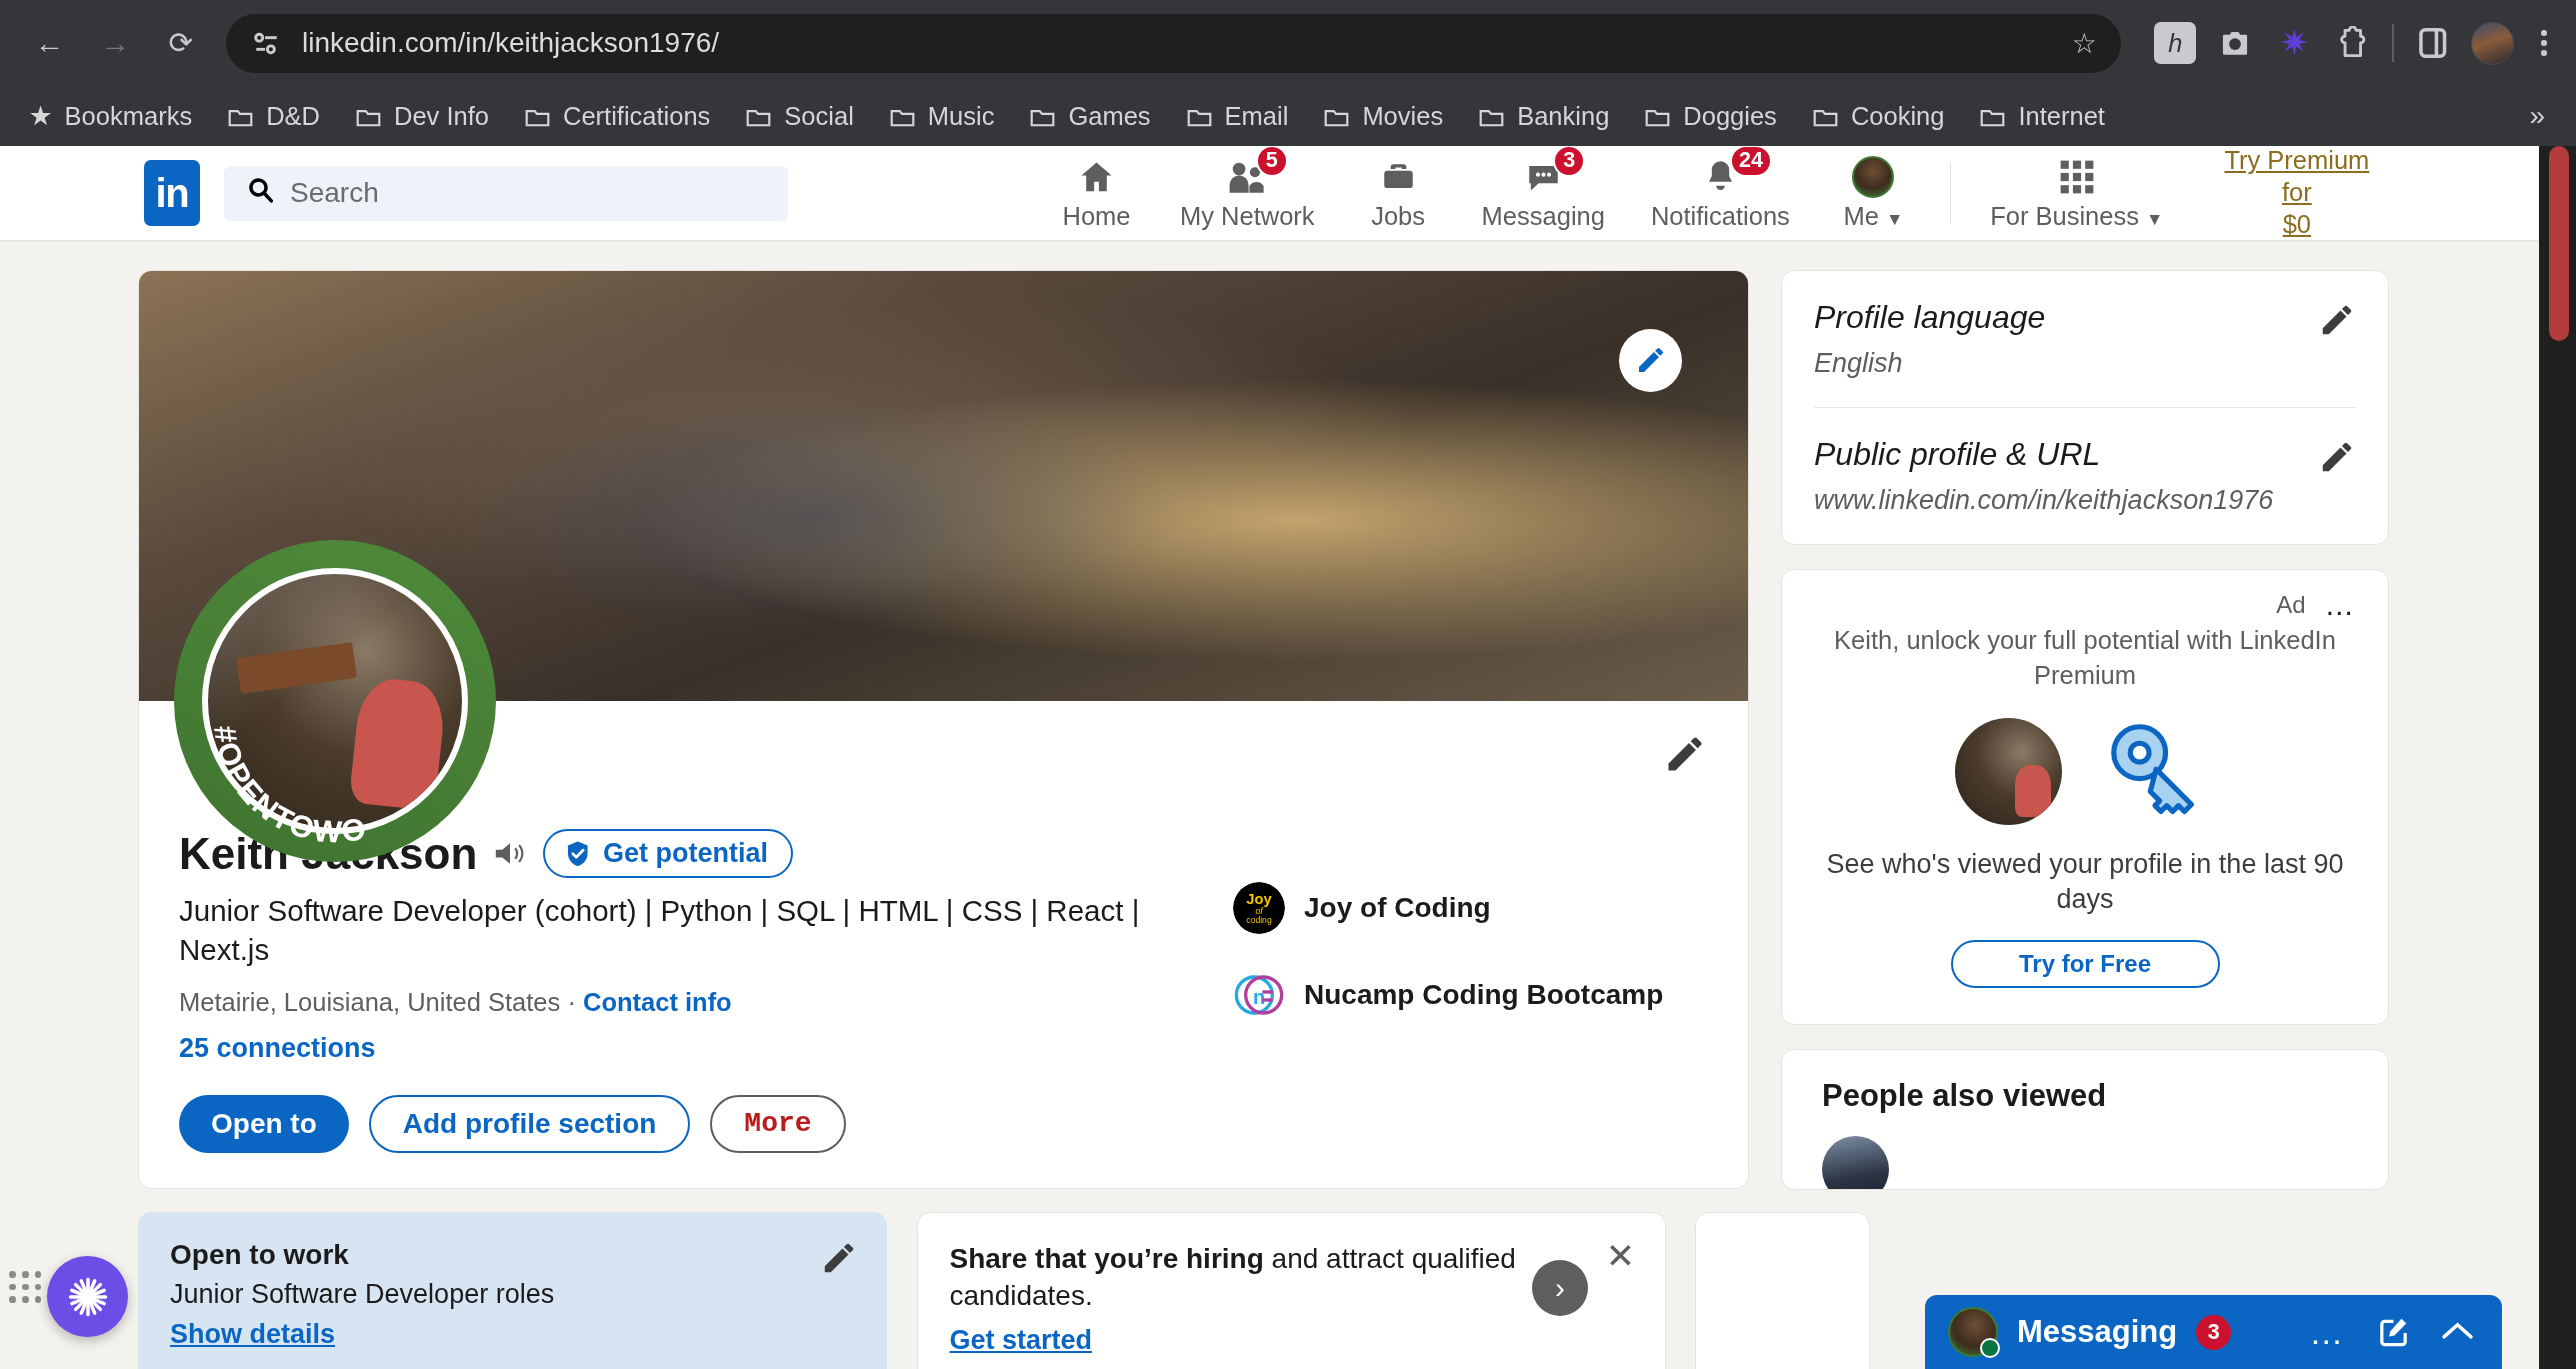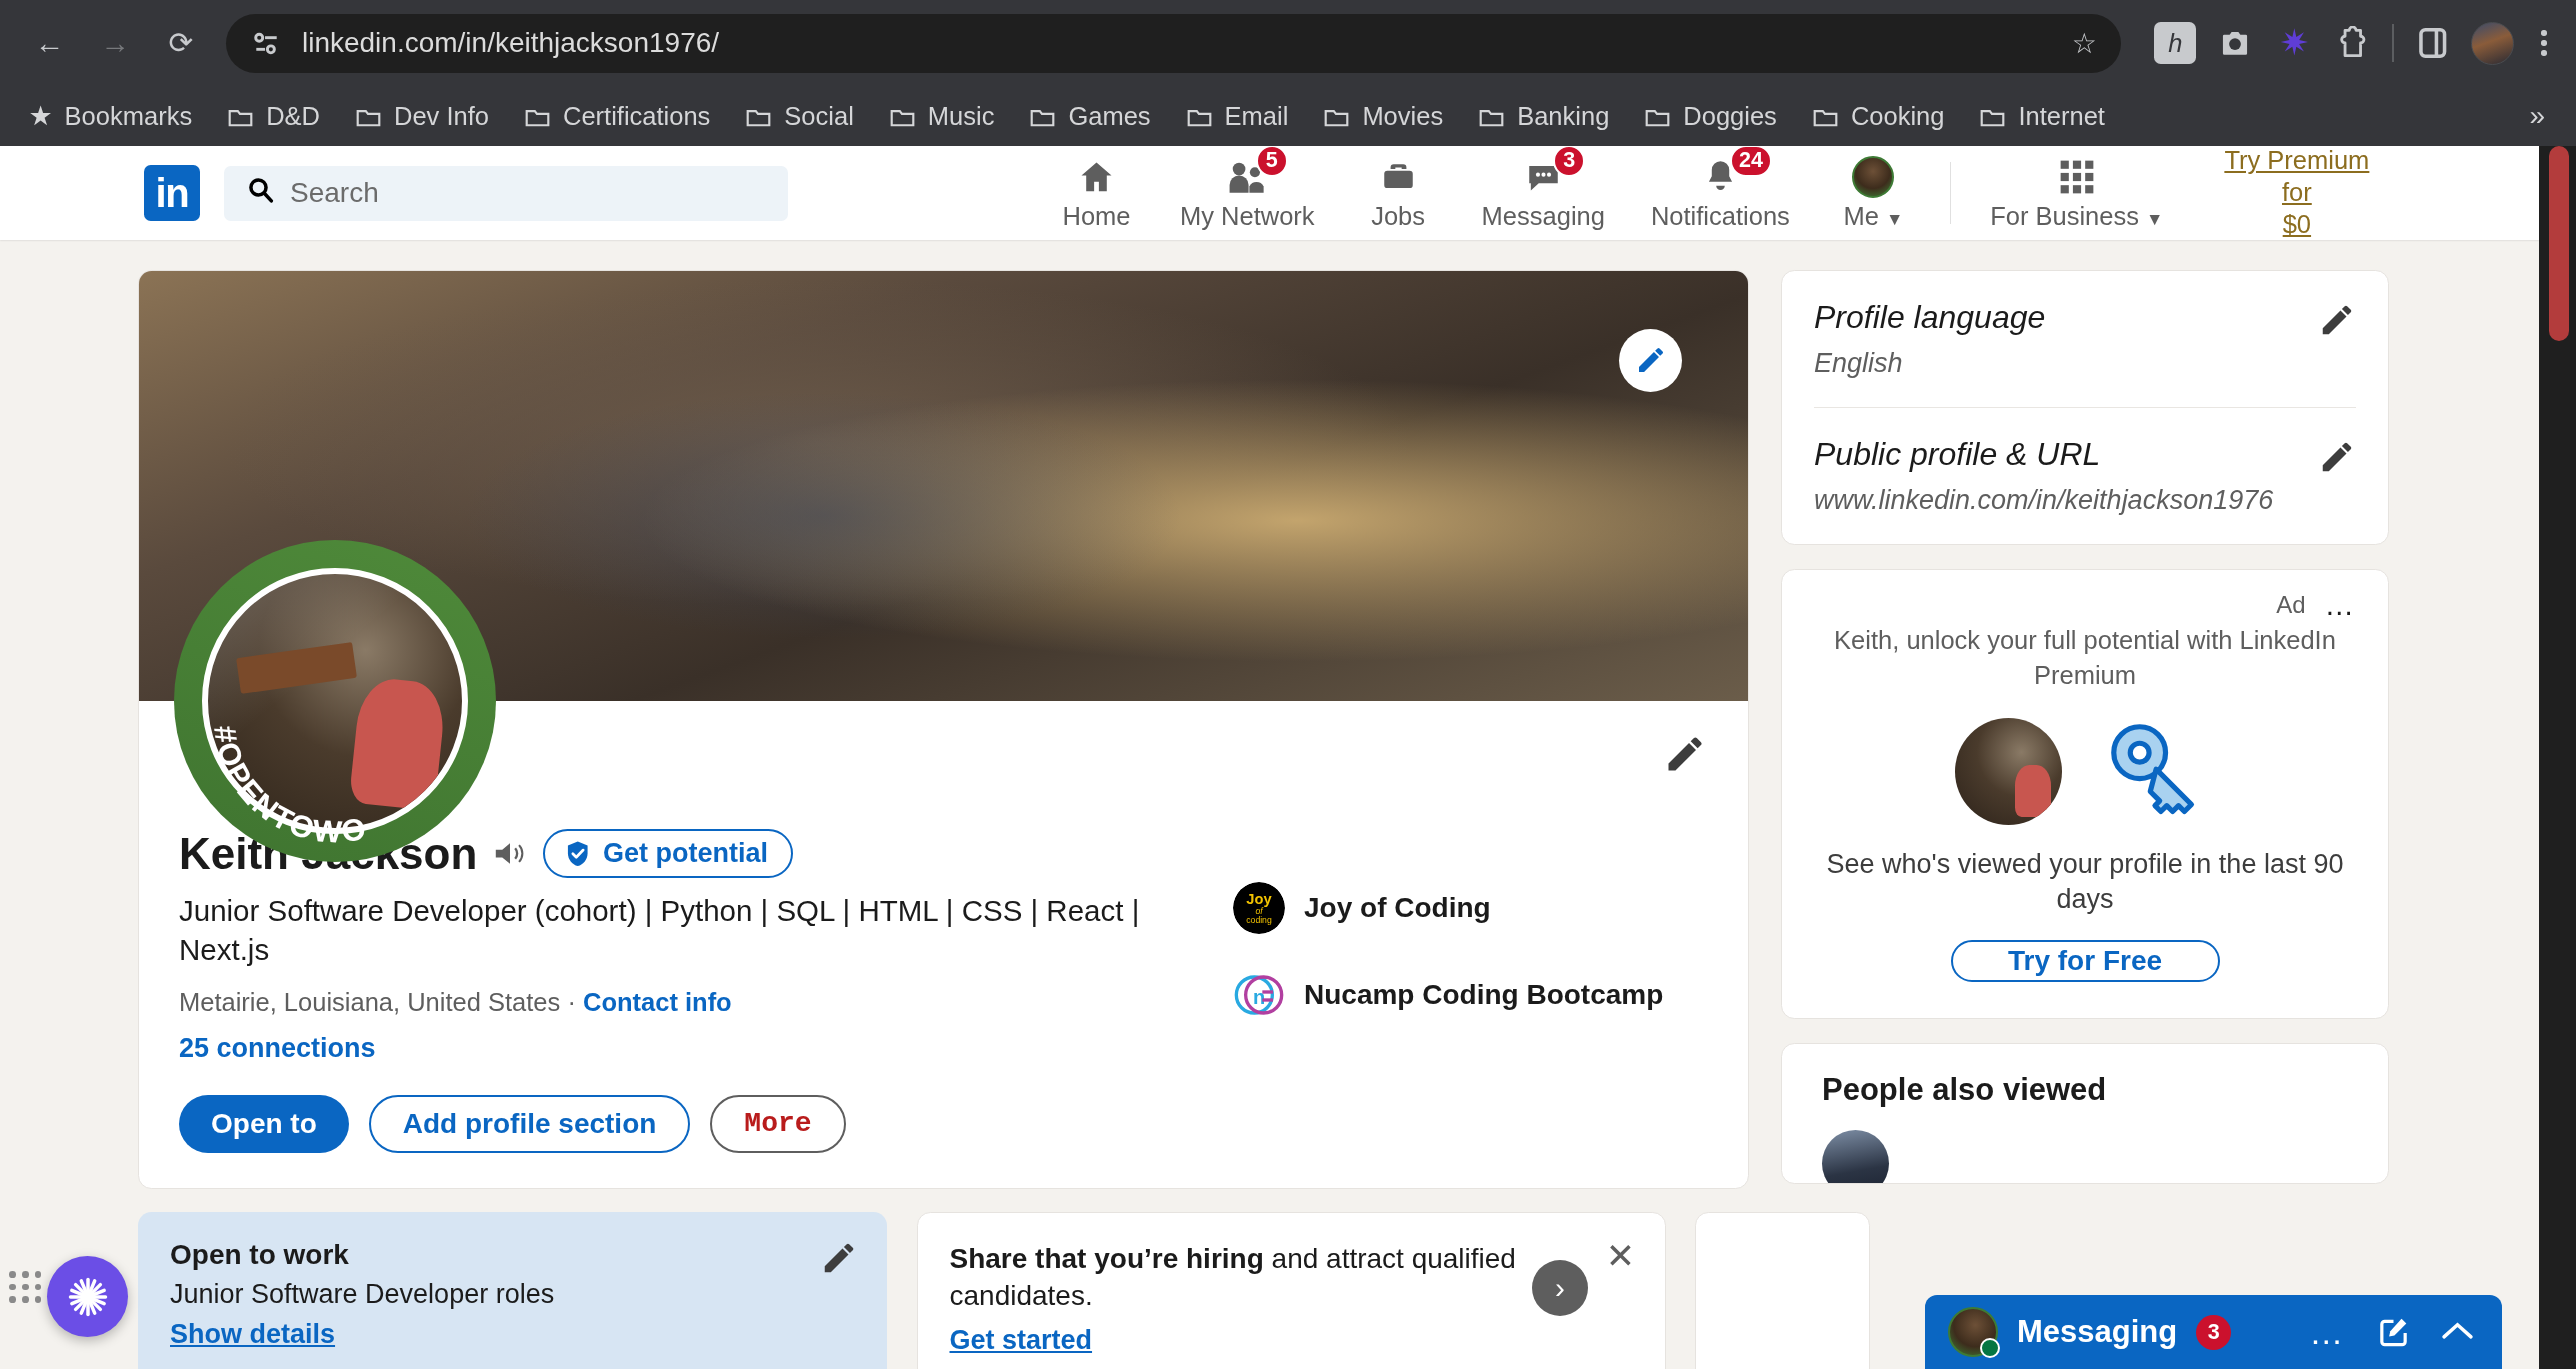--- a/index.html
+++ b/index.html
@@ -122,21 +122,21 @@
     height: 94px;
     display: flex;
     align-items: center;
     padding: 0 141px 0 144px;
     width: 2539px;
     box-shadow: 0 0.7px 1.3px rgba(0,0,0,.08);
     position: relative;
     z-index: 5;
   }
   .li-logo {
-    width: 56px; height: 56px; border-radius: 6.7px;
+    width: 56px; height: 66px; border-radius: 6.7px;
     background: #0a66c2;
     display:flex; align-items:center; justify-content:center;
     flex: 0 0 56px;
   }
   .li-logo span { color:#fff; font-weight:bold; font-size:40px; line-height:40px; letter-spacing:-1.3px;}
   .li-search {
     margin-left: 24px;
     width: 564px; height: 55px;
     background: #edf3f8;
     border-radius: 6.7px;
@@ -351,23 +351,23 @@
   .ad-media { display:flex; align-items:center; justify-content:center; gap: 40px; margin: 23px 0 19px; }
   .ad-avatar {
     width: 107px; height:107px; border-radius:50%;
     background: radial-gradient(circle at 62% 32%, #8a7a66 0%, #4a3b2c 45%, #2b2119 100%);
     position: relative; overflow:hidden;
   }
   .ad-avatar::before{content:"";position:absolute;left:56%;top:44%;width:34%;height:48%;background:#c8564f;border-radius:40% 40% 18% 18%;}
   .ad-headline { font-size: 27px; color:#3d3d3d; line-height: 1.3; }
   .ad-btn {
     margin: 23px auto 0;
-    width: 269px; height: 42px; border-radius: 28px;
+    width: 269px; height: 48px; border-radius: 28px;
     border: 2px solid #0a66c2; color:#0a66c2;
-    font-size: 28px; font-weight:bold;
+    font-size: 24px; font-weight:bold;
     display:flex; align-items:center; justify-content:center;
   }
   .pav-card { background:#fff; border:0.7px solid #e6e3df; border-radius:13.4px; padding: 28px 40px 0; height: 141px; overflow:hidden;}
   .pav-title { font-size: 31px; color:#1b1b1b; font-weight:bold;}
   .pav-row { display:flex; align-items:center; gap: 20px; margin-top: 21.5px;}
   .pav-avatar {
     width: 67px;height:67px;border-radius:50%;
     background: linear-gradient(170deg,#7e8fa6 0%, #2b3444 60%, #1b2230 100%);
     flex:0 0 67px;
   }

